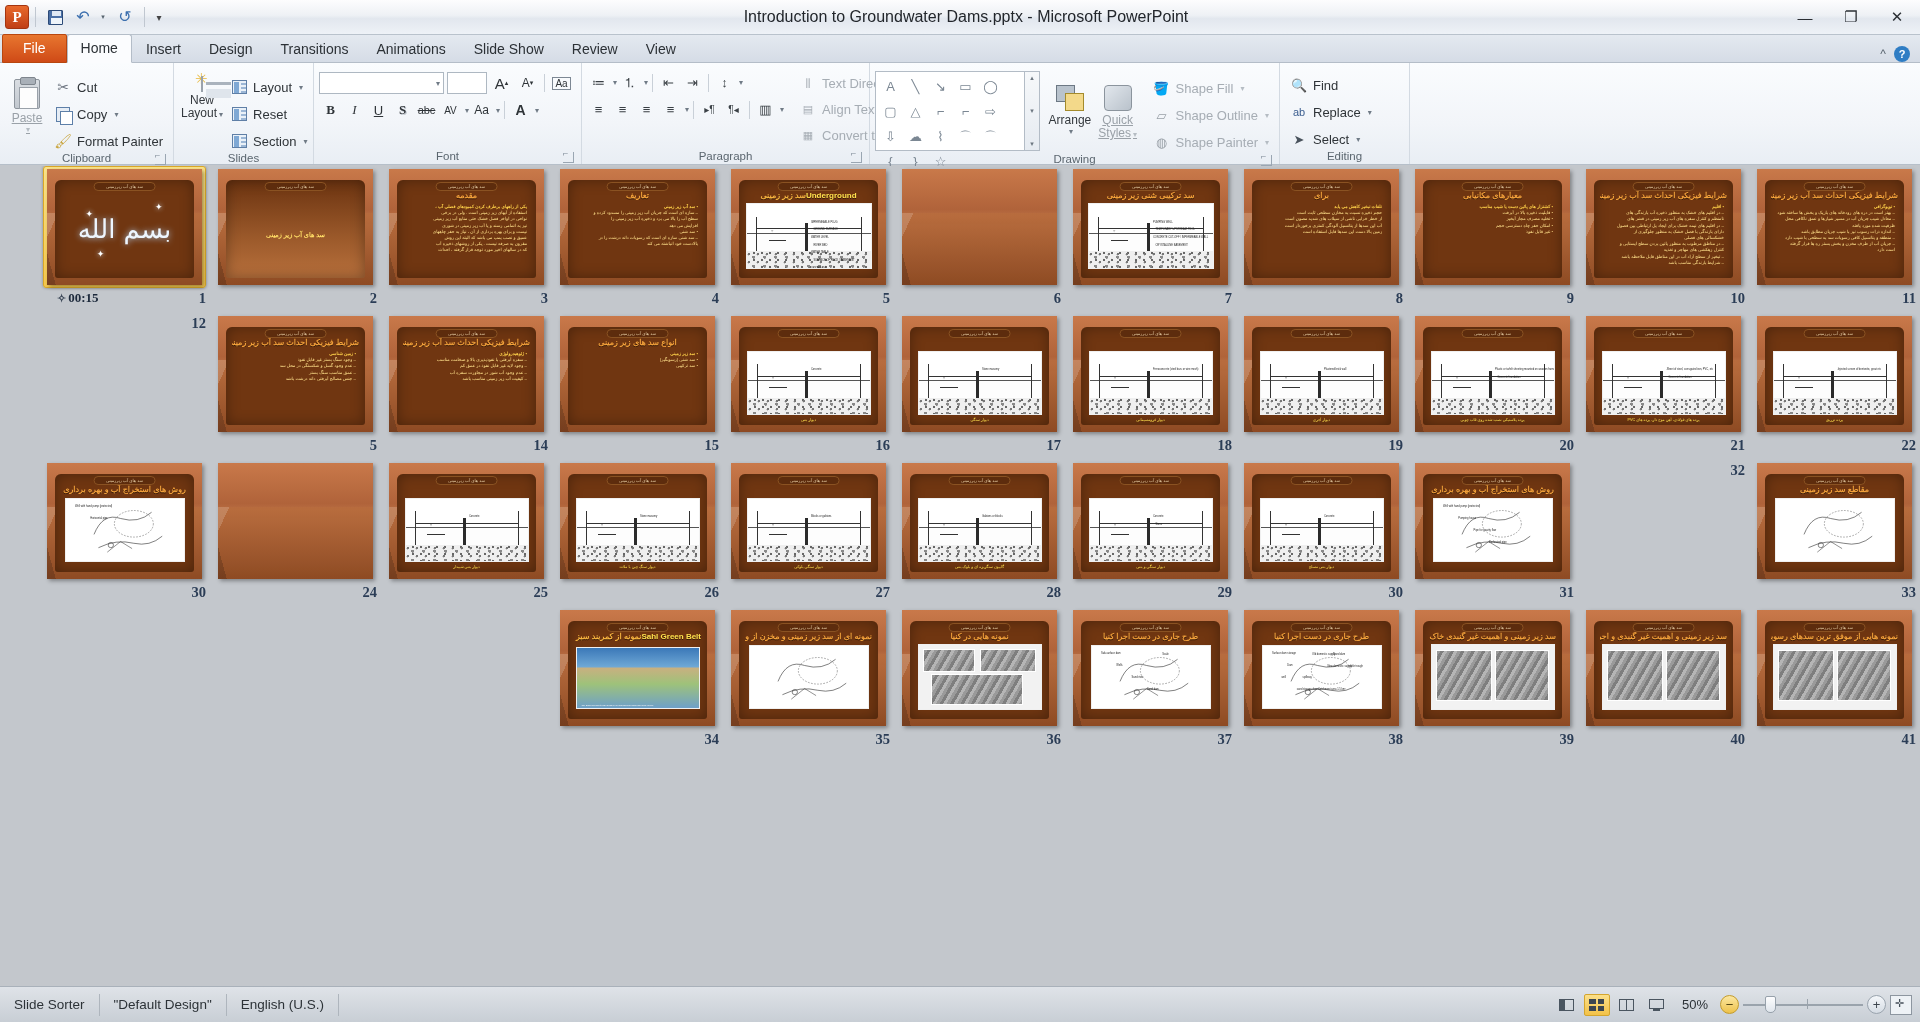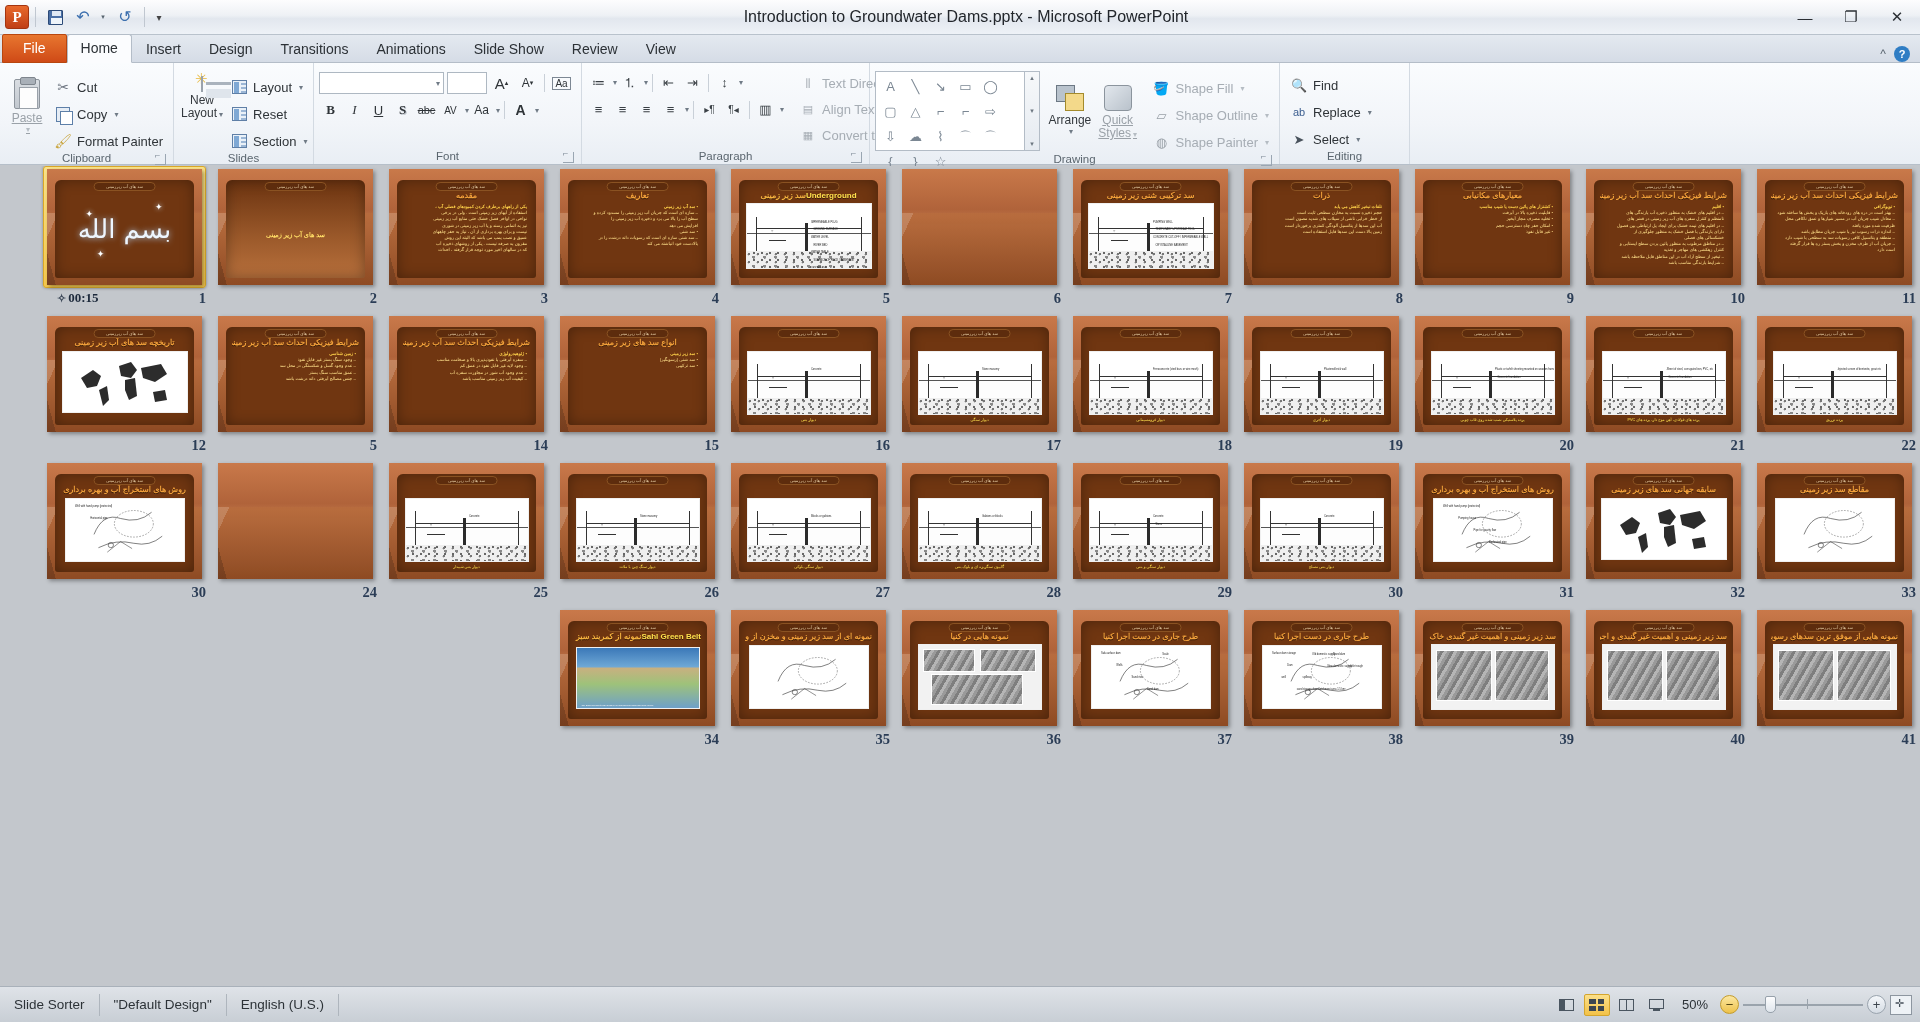--- a/index.html
+++ b/index.html
@@ -714,21 +714,21 @@
            <span>9</span>
          </div>
       </div>
       <div class="cell">
         <div class="thumbwrap">
            <div class="thumb">
             <div class="sl-bg"></div>
       <div class="sl-terrain"></div>
       <div class="sl-panel">
         <div class="sl-tag">سد های آب زیرزمینی</div>
-              <div class="sl-title">ذرات</div>
+              <div class="sl-title">برای</div>
               <div class="sl-body">
                 <div class="hl">تلفات تبخیر کاهش می یابد</div>
                 <div>حجم ذخیره نسبت به مخازن سطحی ثابت است</div>
                 <div>از خطر خرابی ناشی از سیلاب های شدید مصون است</div>
                 <div>آب این سدها از پتانسیل آلودگی کمتری برخوردار است</div>
                 <div>زمین بالا دست این سدها قابل استفاده است</div>
               </div>
       </div>
           </div>
          </div>
@@ -1177,42 +1177,20 @@
               </div>
       </div>
           </div>
          </div>
          <div class="cap">
 
            <span>5</span>
          </div>
       </div>
       <div class="cell">
-        <div class="thumbwrap">
-           <div class="thumb">
-            <div class="sl-bg"></div>
-      <div class="sl-terrain"></div>
-      <div class="sl-panel">
-        <div class="sl-tag">سد های آب زیرزمینی</div>
-              <div class="sl-title">تاریخچه سد های آب زیر زمینی</div>
-              <div class="sl-pic" style="top:24px;width:126px;height:62px">
-                <div class="diagram">
-      <svg viewBox="0 0 100 60" style="position:absolute;inset:0;width:100%;height:100%">
-        <path d="M6 26 L18 18 L26 24 L22 34 L12 36 Z" fill="#2c2c2c"></path>
-        <path d="M24 38 L32 34 L34 48 L28 54 Z" fill="#2c2c2c"></path>
-        <path d="M44 14 L56 10 L62 18 L56 26 L46 24 Z" fill="#2c2c2c"></path>
-        <path d="M50 28 L60 26 L62 44 L54 48 L50 38 Z" fill="#2c2c2c"></path>
-        <path d="M66 16 L86 12 L92 22 L80 30 L68 26 Z" fill="#2c2c2c"></path>
-        <path d="M78 40 L90 38 L92 48 L80 50 Z" fill="#2c2c2c"></path>
-      </svg>
-                </div>
-              </div>
-      </div>
-          </div>
-         </div>
          <div class="cap">
 
            <span>12</span>
          </div>
       </div>
     </div>
     <div class="row">
       <div class="cell">
         <div class="thumbwrap">
            <div class="thumb">
@@ -1234,42 +1212,20 @@
               </div>
       </div>
           </div>
          </div>
          <div class="cap">
 
            <span>33</span>
          </div>
       </div>
       <div class="cell">
-        <div class="thumbwrap">
-           <div class="thumb">
-            <div class="sl-bg"></div>
-      <div class="sl-terrain"></div>
-      <div class="sl-panel">
-        <div class="sl-tag">سد های آب زیرزمینی</div>
-              <div class="sl-title">سابقه جهانی سد های زیر زمینی</div>
-              <div class="sl-pic" style="top:24px;width:126px;height:62px">
-                <div class="diagram">
-      <svg viewBox="0 0 100 60" style="position:absolute;inset:0;width:100%;height:100%">
-        <path d="M6 26 L18 18 L26 24 L22 34 L12 36 Z" fill="#2c2c2c"></path>
-        <path d="M24 38 L32 34 L34 48 L28 54 Z" fill="#2c2c2c"></path>
-        <path d="M44 14 L56 10 L62 18 L56 26 L46 24 Z" fill="#2c2c2c"></path>
-        <path d="M50 28 L60 26 L62 44 L54 48 L50 38 Z" fill="#2c2c2c"></path>
-        <path d="M66 16 L86 12 L92 22 L80 30 L68 26 Z" fill="#2c2c2c"></path>
-        <path d="M78 40 L90 38 L92 48 L80 50 Z" fill="#2c2c2c"></path>
-      </svg>
-                </div>
-              </div>
-      </div>
-          </div>
-         </div>
          <div class="cap">
 
            <span>32</span>
          </div>
       </div>
       <div class="cell">
         <div class="thumbwrap">
            <div class="thumb">
             <div class="sl-bg"></div>
       <div class="sl-terrain"></div>

